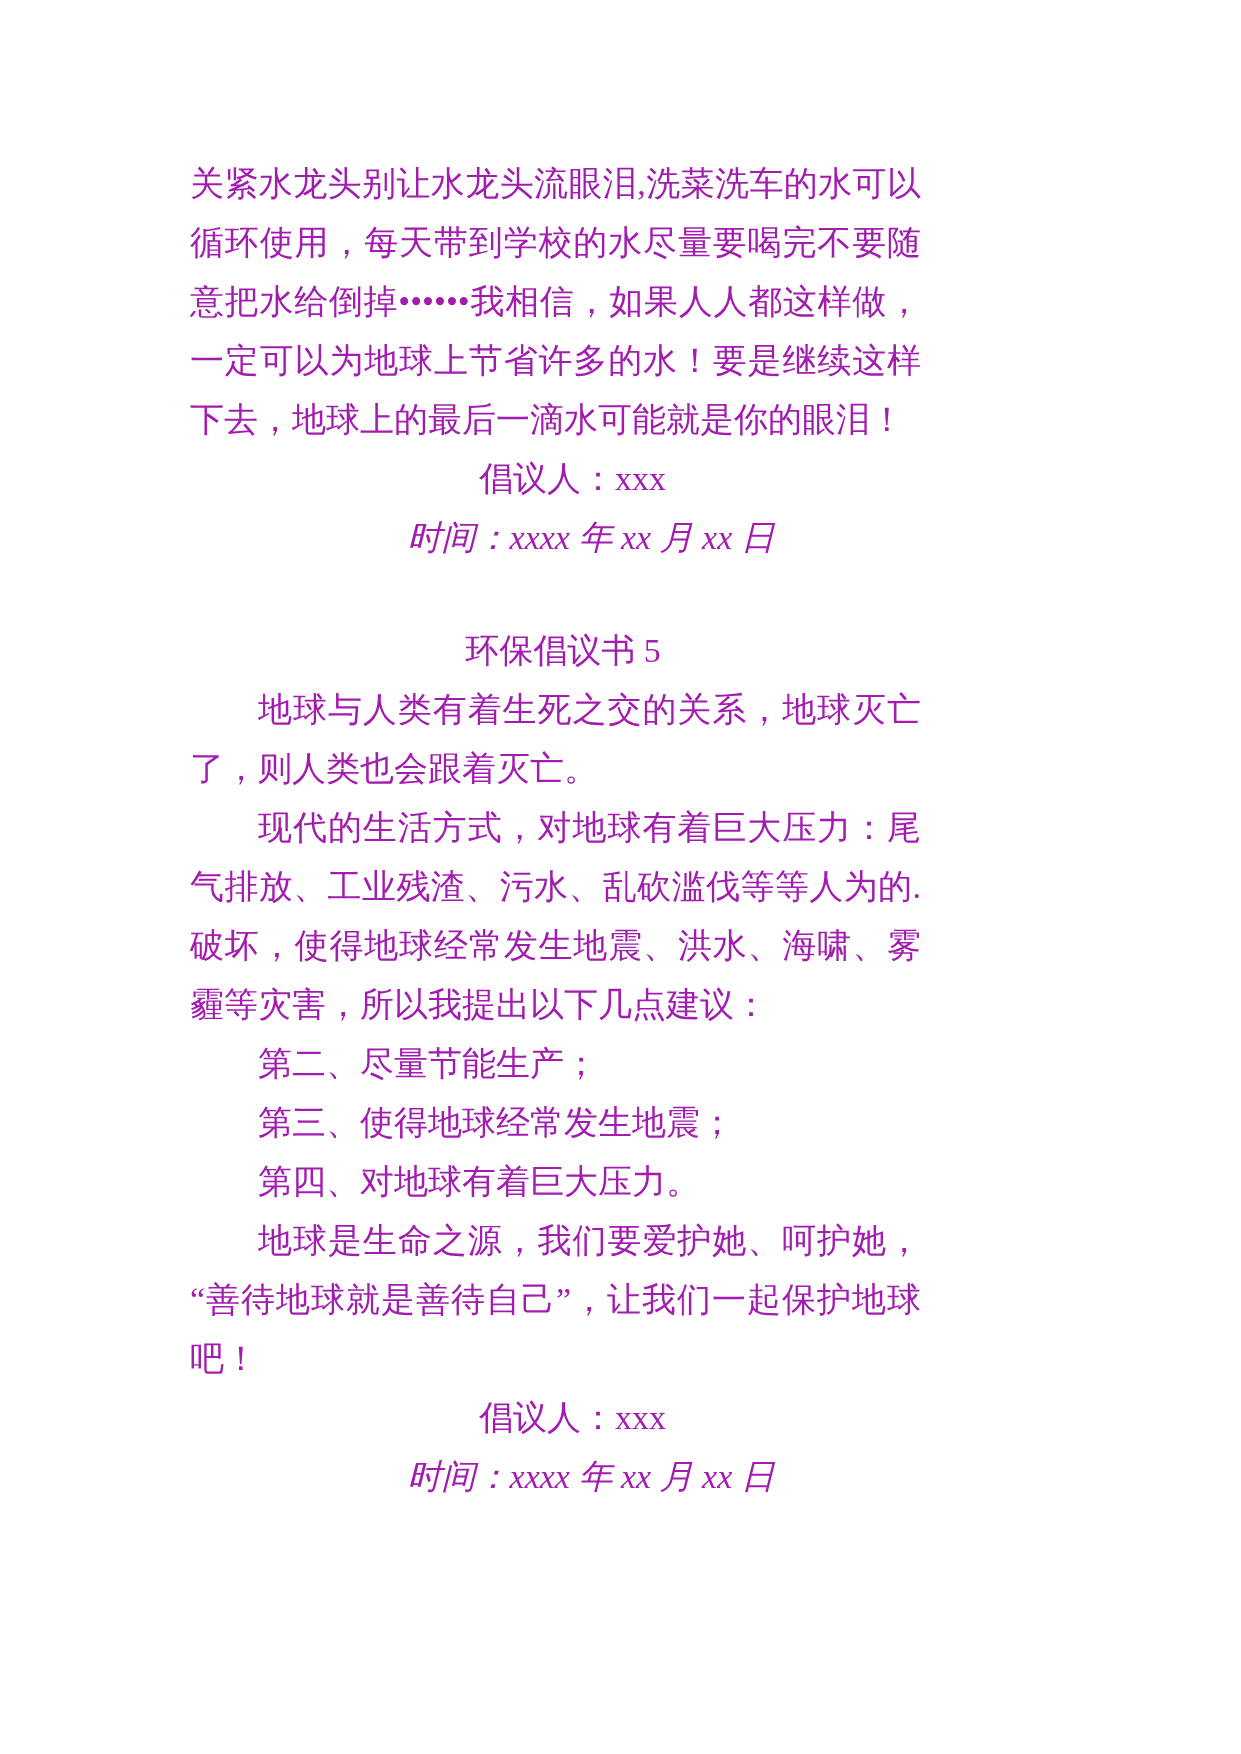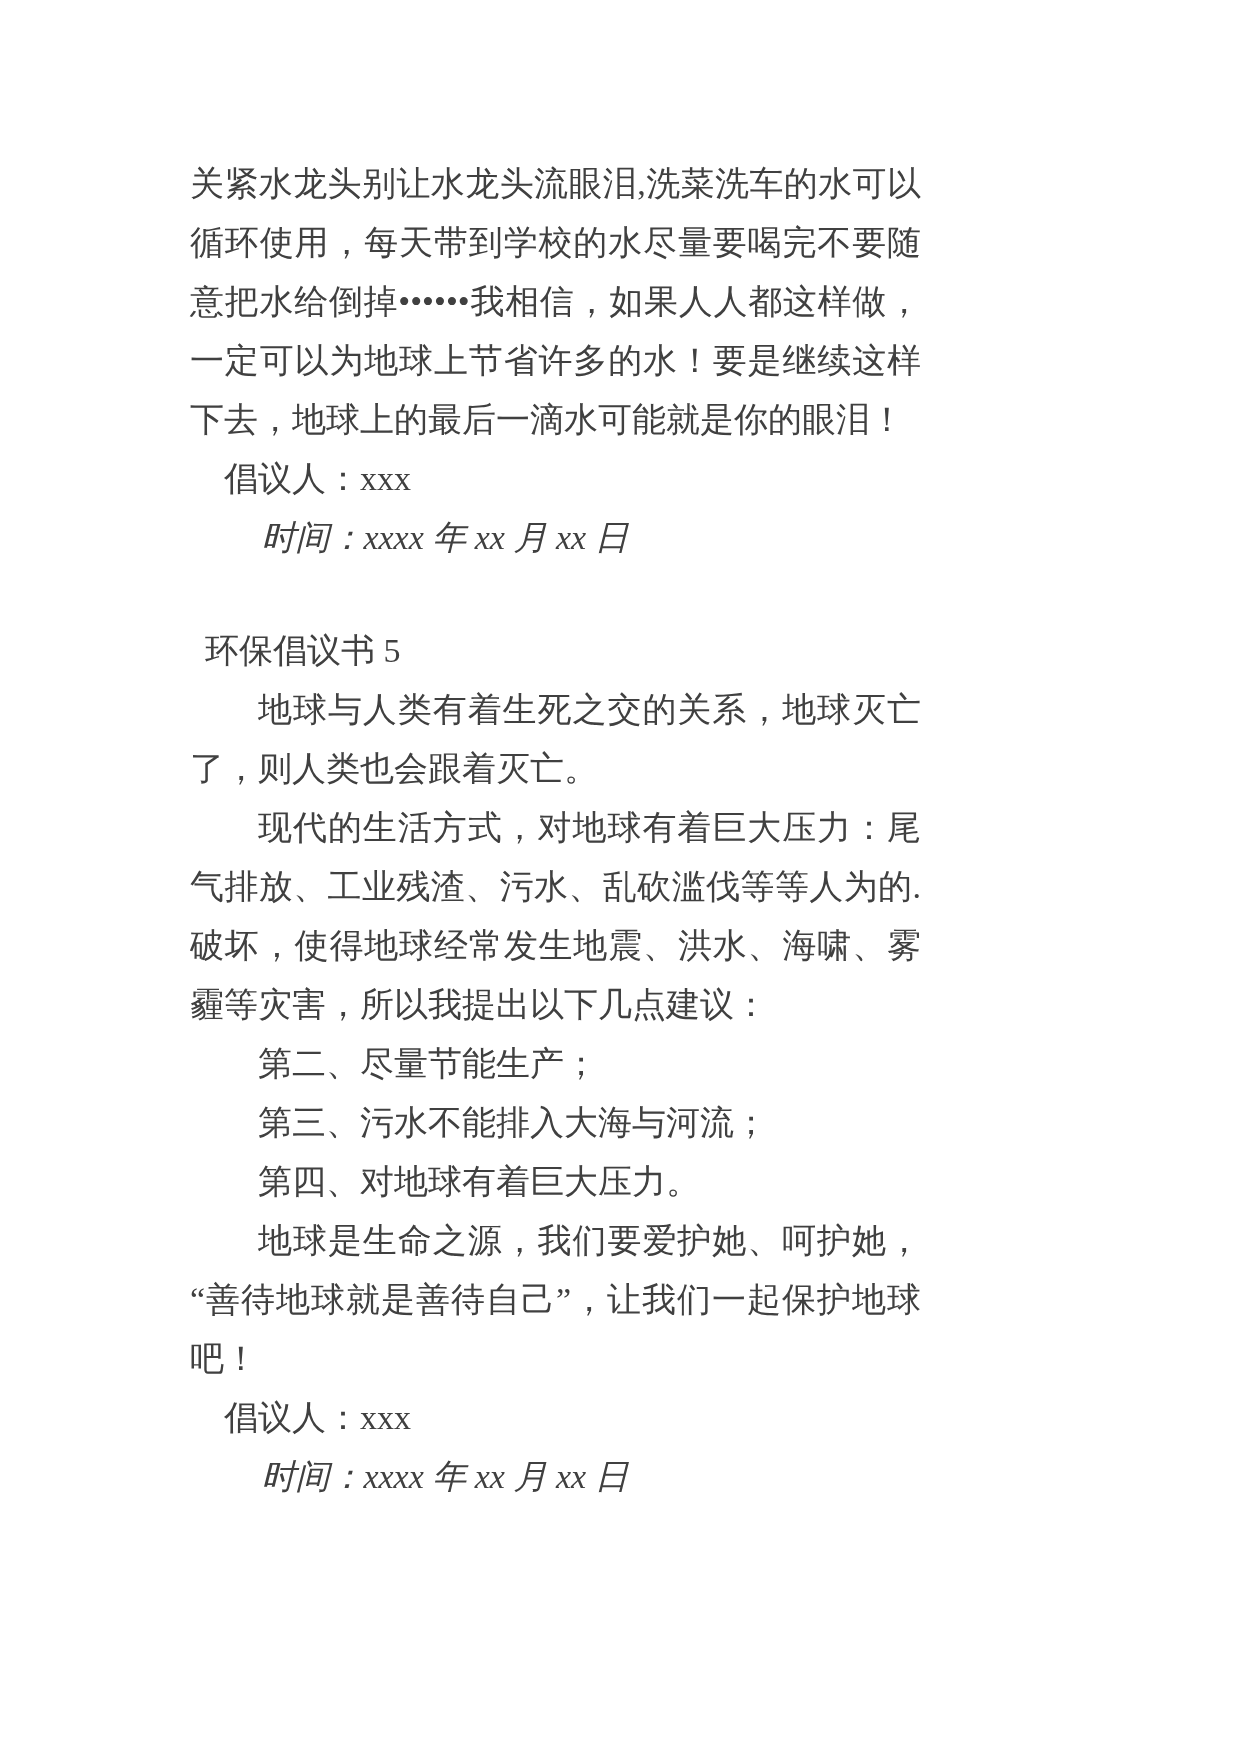--- a/index.html
+++ b/index.html
@@ -11,27 +11,28 @@
     position: relative;
     width: 1054px;
     height: 1754px;
     background: #ffffff;
     box-sizing: border-box;
     padding: 154px 133px 0 190px;
     overflow: hidden;
     font-family: "Liberation Serif", "DejaVu Serif", serif;
     font-size: 34px;
     line-height: 59px;
-    color: #404040;
+    color: #a21caf;
     font-weight: 400;
   }
   .para {
     margin: 0;
     padding: 0;
     word-break: break-all;
+    text-align: center;
   }
   .justify {
     text-align: justify;
     text-justify: inter-character;
   }
   .indent2 {
     text-indent: 2em;
   }
   .sig-proposer {
     text-indent: 1em;
@@ -59,21 +60,21 @@
 
   <p class="para section-heading">环保倡议书 5</p>
 
   <p class="para justify indent2">地球与人类有着生死之交的关系，地球灭亡了，则人类也会跟着灭亡。</p>
 
   <p class="para justify indent2">现代的生活方式，对地球有着巨大压力：尾气排放、工业残渣、污水、乱砍滥伐等等人为的.破坏，使得地球经常发生地震、洪水、海啸、雾霾等灾害，所以我提出以下几点建议：</p>
 
 
   <p class="para justify indent2">第二、尽量节能生产；</p>
 
-  <p class="para justify indent2">第三、污水不能排入大海与河流；</p>
+  <p class="para justify indent2">第三、使得地球经常发生地震；</p>
 
   <p class="para justify indent2">第四、对地球有着巨大压力。</p>
 
   <p class="para justify indent2">地球是生命之源，我们要爱护她、呵护她，“善待地球就是善待自己”，让我们一起保护地球吧！</p>
 
   <p class="para sig-proposer">倡议人：xxx</p>
 
   <p class="para sig-date">时间：xxxx 年 xx 月 xx 日</p>
 
 </div>

